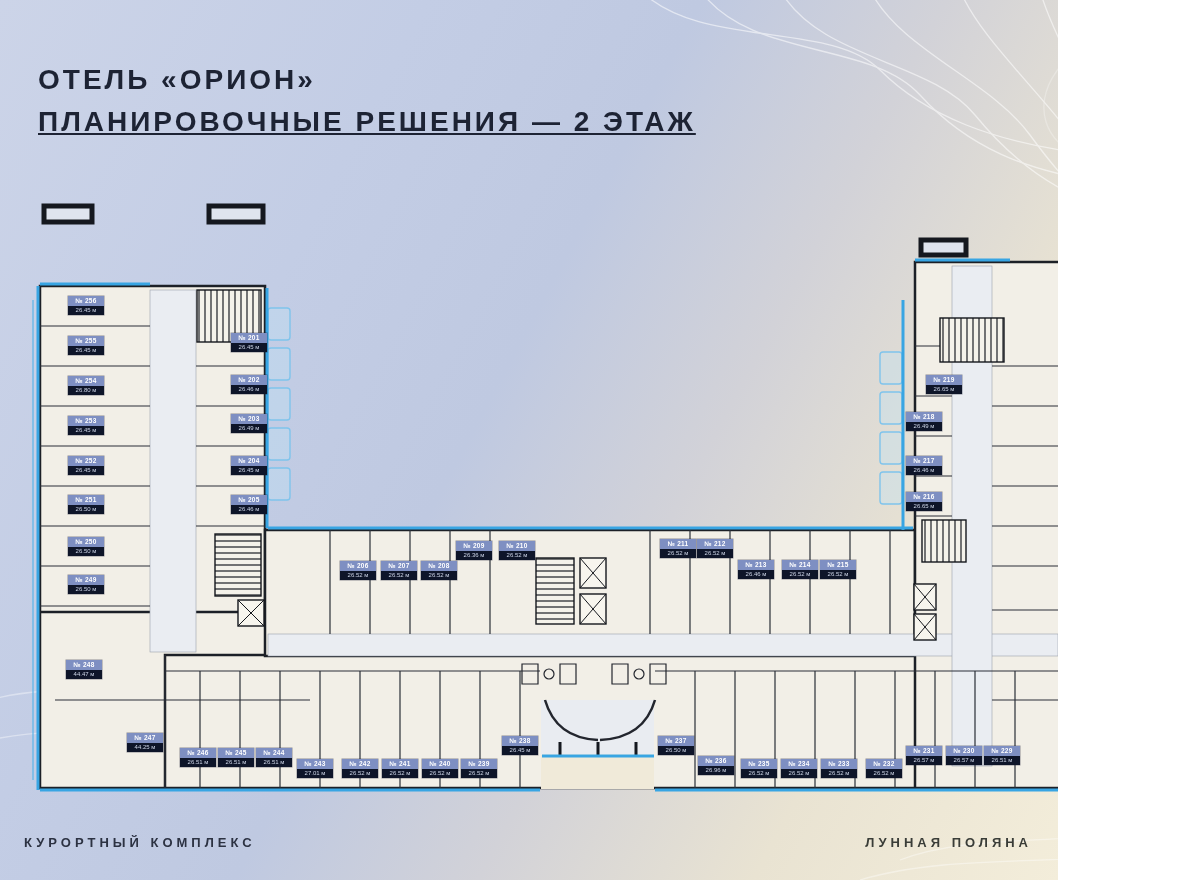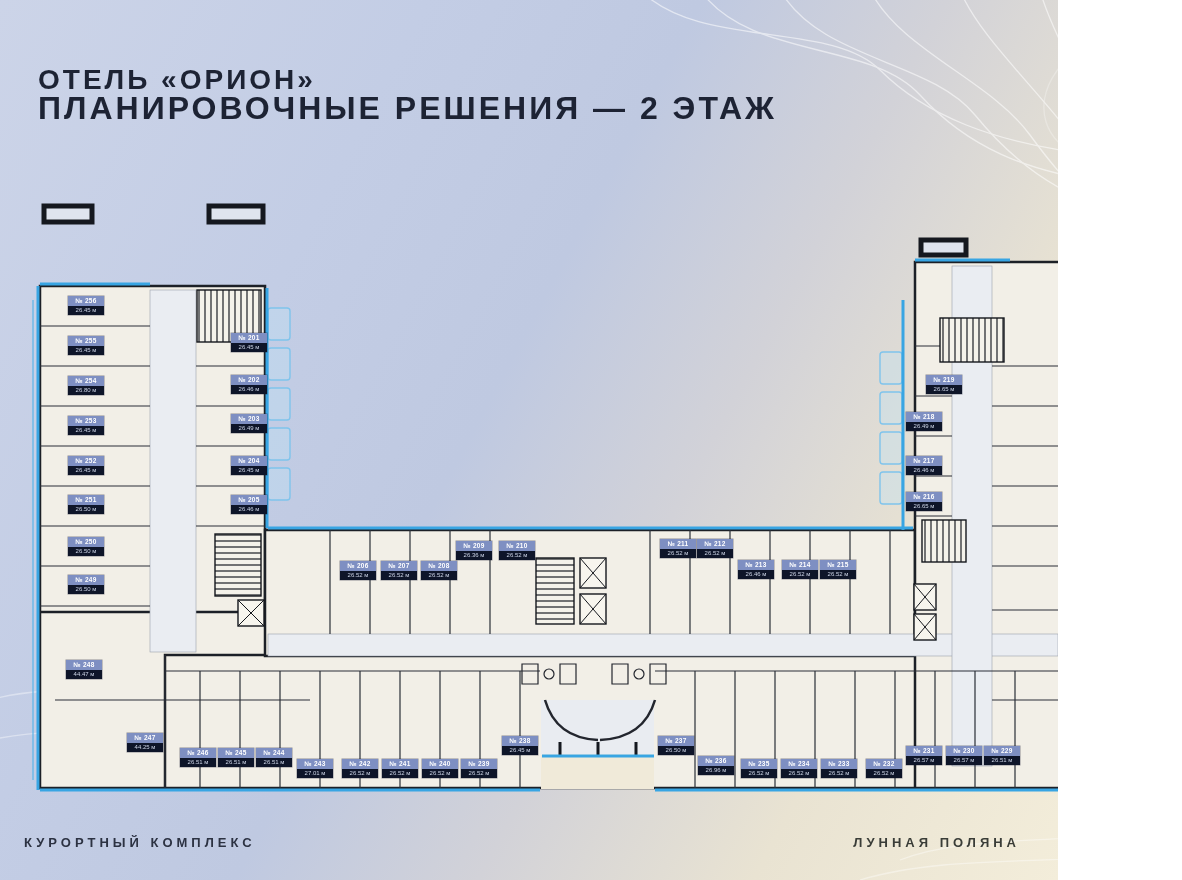--- a/index.html
+++ b/index.html
@@ -4,24 +4,24 @@
 <style>
   html,body{margin:0;padding:0;}
   body{font-family:"Liberation Sans", sans-serif;}
   #page{position:relative;width:1058px;height:880px;overflow:hidden;
         background:linear-gradient(118deg,#ccd4e8 0%,#c3cde5 28%,#bfc9e1 46%,#d2d2d8 62%,#e9e3d2 80%,#f3edda 100%);}
   svg{display:block;}
   .abs{position:absolute;}
   
   .title{position:absolute;left:38px;color:#1d2334;font-weight:700;letter-spacing:3px;line-height:1;white-space:nowrap;}
   #title1{top:66px;font-size:28px;}
-  #title2{top:92px;font-size:32px;}
+  #title2{top:108px;font-size:28px;text-decoration:underline;}
   .footer{position:absolute;bottom:30px;color:#2c3242;font-weight:700;font-size:13px;letter-spacing:4px;white-space:nowrap;}
   #footer-left{left:24px;}
-  #footer-right{right:38px;color:#3a3d38;}
+  #footer-right{right:26px;color:#3a3d38;}
   
   #watermark{position:absolute;left:142px;top:380px;z-index:6;font-size:100px;font-weight:700;letter-spacing:5px;
              color:rgba(238,243,250,.48);-webkit-text-stroke:2.5px rgba(126,136,153,.55);
              white-space:nowrap;pointer-events:none;}
   
   #chip-layer{position:absolute;left:0;top:0;width:1182px;height:880px;z-index:3;pointer-events:none;}
   .chip{position:absolute;width:36px;box-shadow:0 0 0 .5px rgba(18,24,44,.45);}
   .chip-num{background:#7e8fc2;color:#ffffff;font-size:6.5px;line-height:10px;height:10px;text-align:center;
             font-weight:700;letter-spacing:.2px;}
   .chip-area{background:#0e1529;color:#ccd4e6;font-size:6px;line-height:9px;height:9px;text-align:center;}

